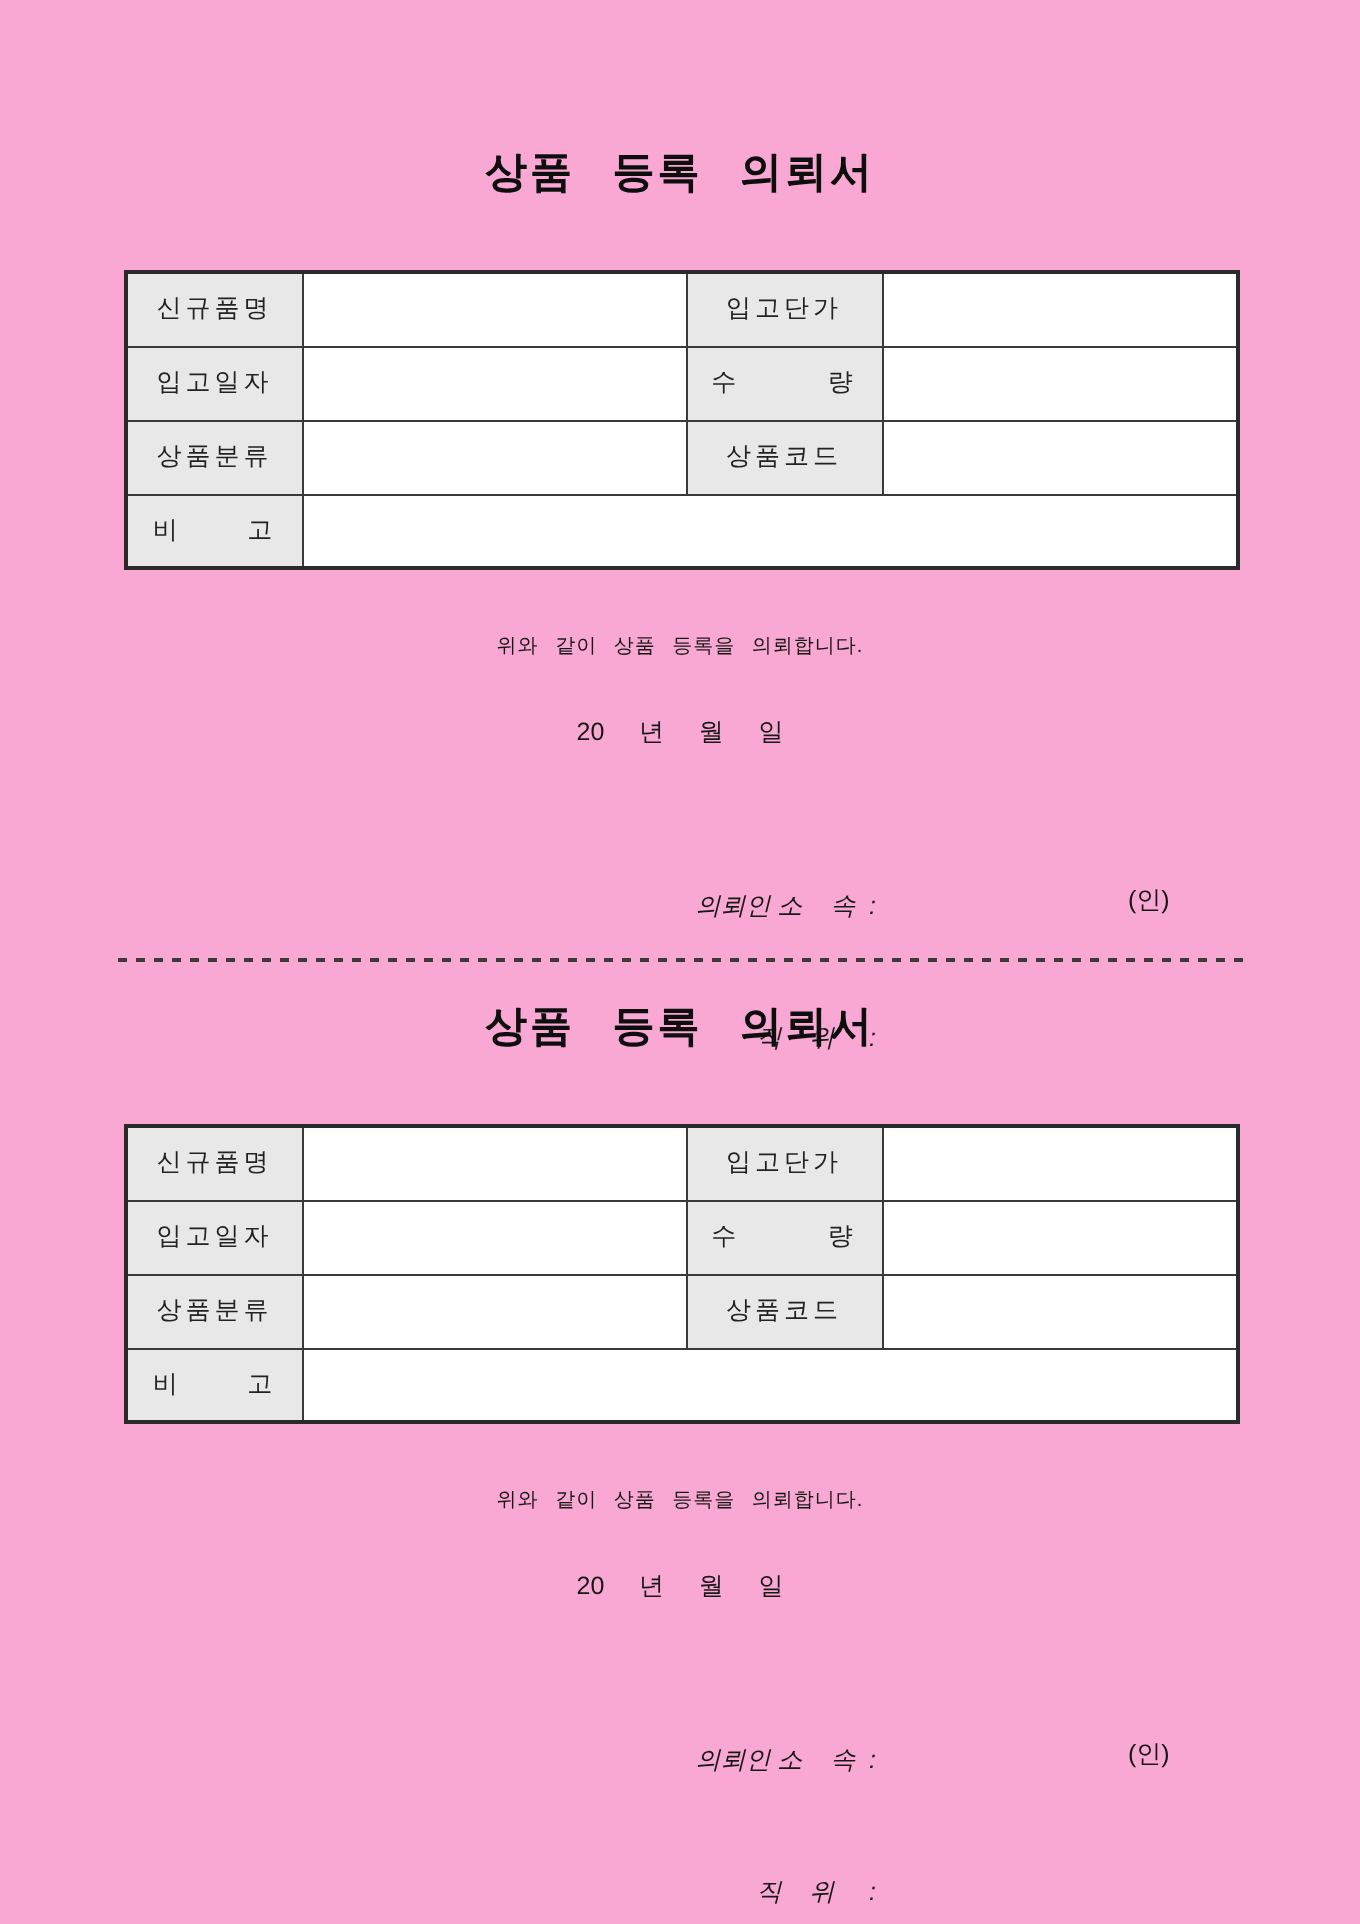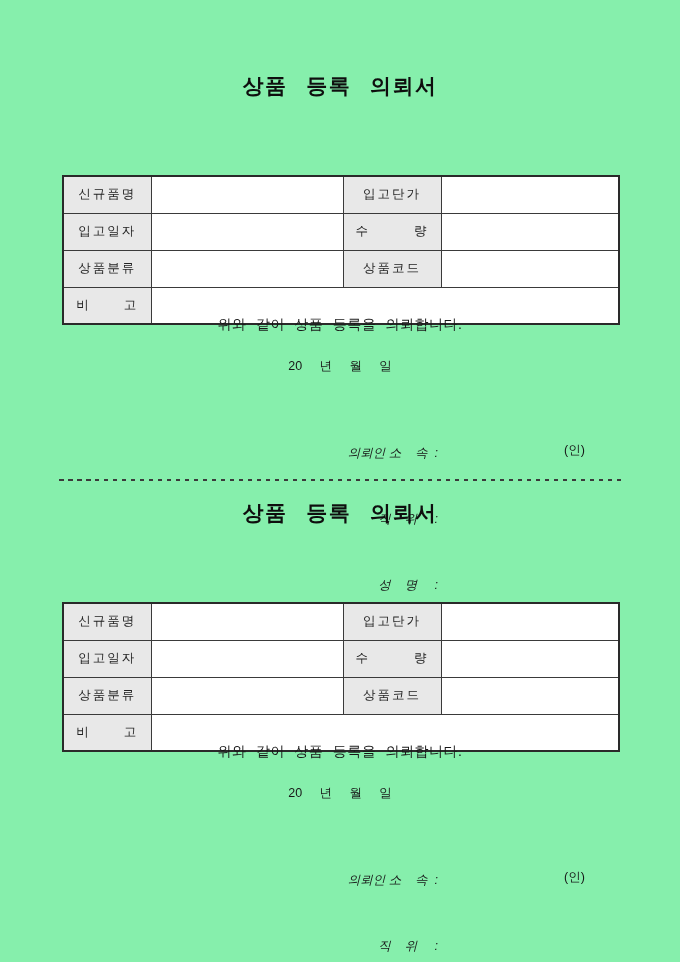--- a/index.html
+++ b/index.html
@@ -1,21 +1,21 @@
 <!DOCTYPE html>
 <html><head>
 <meta charset="utf-8">
 <style>
   * { margin: 0; padding: 0; box-sizing: border-box; }
   html, body { background: #ffffff; }
   .page {
     position: relative;
     width: 680px;
     height: 962px;
-    background: #86efac;
+    background: #f9a8d4;
     font-family: "Liberation Sans", "DejaVu Sans", sans-serif;
     color: #1b1b1b;
     overflow: hidden;
   }
   .copy {
     position: absolute;
     left: 0;
     width: 680px;
     height: 470px;
   }
@@ -39,21 +39,20 @@
   }
 
   table.form-table {
     position: absolute;
     top: 135px;
     left: 62px;
     width: 556px;
     border-collapse: collapse;
     table-layout: fixed;
     border: 2px solid #2a2a2a;
-    margin-top: 40px;
   }
   table.form-table td {
     border: 1.6px solid #3a3a3a;
     height: 37px;
     padding: 0;
     vertical-align: middle;
   }
   td.label-cell {
     background: #e8e8e8;
     text-align: center;
@@ -63,21 +62,21 @@
     white-space: pre;
   }
   td.value-cell { background: #ffffff; }
 
   .statement {
     position: absolute;
     top: 316px;
     left: 0;
     width: 680px;
     text-align: center;
-    font-size: 14px;
+    font-size: 10px;
     letter-spacing: 0.5px;
     word-spacing: 5px;
     line-height: 16px;
     color: #171717;
   }
   .date-line {
     position: absolute;
     top: 358px;
     left: 0;
     width: 680px;

